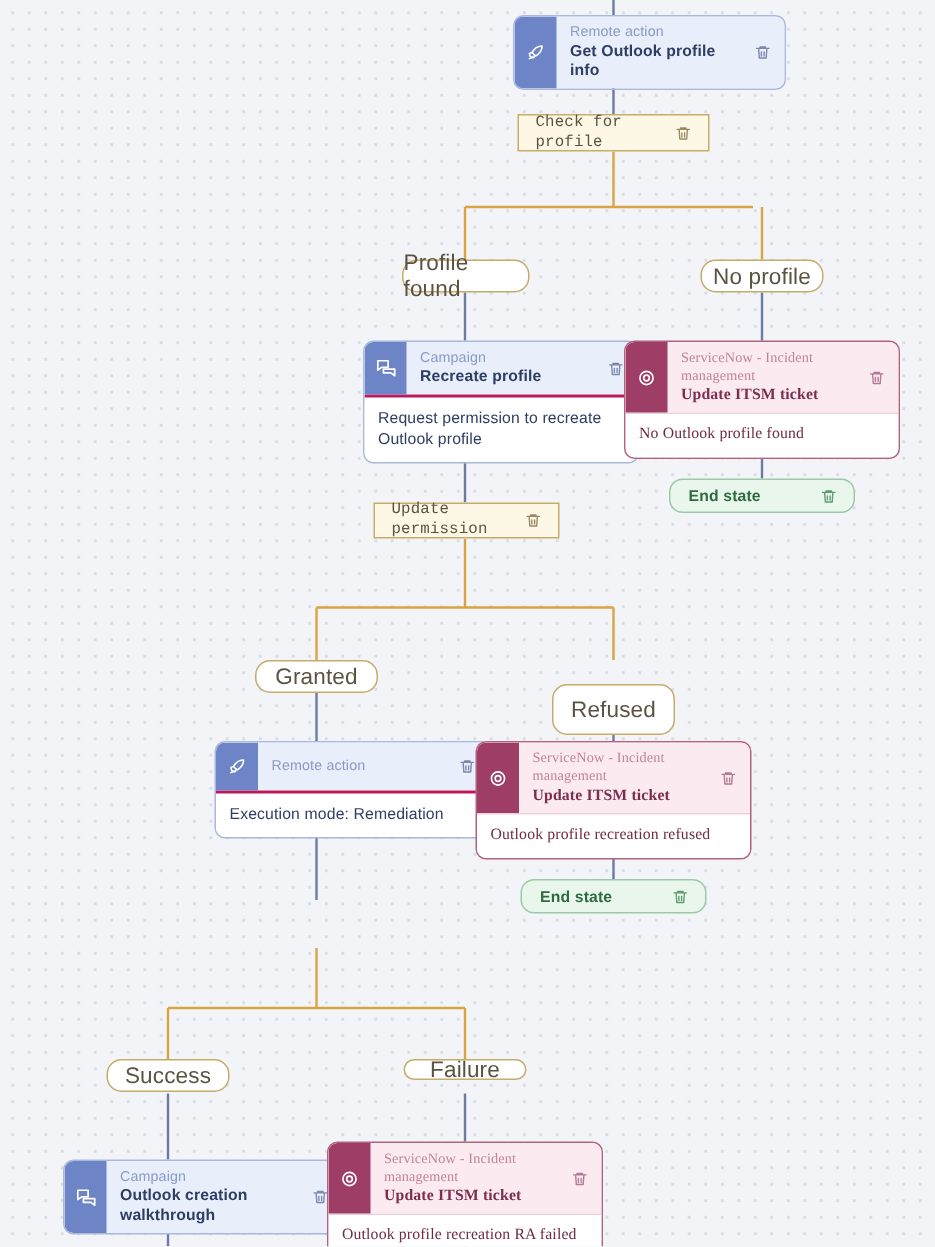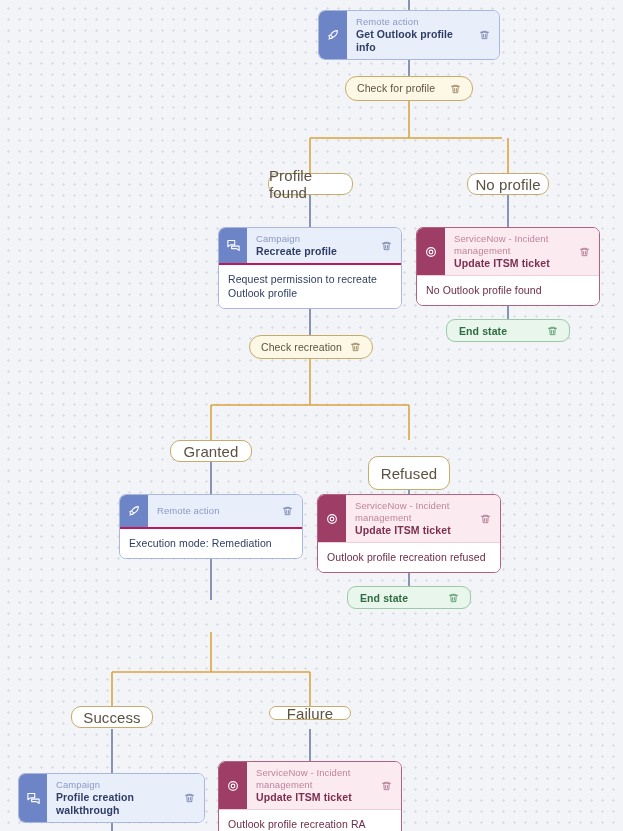--- a/index.html
+++ b/index.html
@@ -80,45 +80,46 @@
   }
   .node .body {
     font-size: 10.5px;
     line-height: 14px;
     padding: 7px 10px 8px 9px;
     background: #ffffff;
     letter-spacing: .1px;
   }
 
   
-  .node.blue { border: 1px solid #aab8dd; }
+  .node.blue { border: 1px solid #aab8dd; margin-left: 24px; }
   .node.blue .hdr { background: #e9eefb; }
   .node.blue .icon-box { background: #6d84c6; }
   .node.blue .kind { color: #8a9ac4; }
   .node.blue .title { color: #2e3d63; }
   .node.blue .body { color: #2e3d63; border-top: 2px solid #be185d; }
 
   
-  .node.pink { border: 1px solid #b3617f; }
+  .node.pink { border: 1px solid #b3617f; font-family: Liberation Serif, serif; }
   .node.pink .hdr { background: #fbeaef; }
   .node.pink .icon-box { background: #9e3d66; }
   .node.pink .kind { color: #c0849c; }
   .node.pink .title { color: #7d2e4f; }
   .node.pink .body { color: #6d2b45; border-top: 1px solid #eccfd9; }
 
   
   .cond {
     position: absolute;
     box-sizing: border-box;
     background: #fdf8e6;
     border: 1px solid #c6ab6a;
-    border-radius: 12px;
+    border-radius: 0;
     display: flex;
     align-items: center;
     padding: 0 8px 0 11px;
+    font-family: Liberation Mono, monospace;
   }
   .cond .lbl {
     flex: 1 1 auto;
     font-size: 10.5px;
     line-height: 13px;
     color: #5c5242;
     letter-spacing: .1px;
   }
   .cond .trash { flex: 0 0 18px; display:flex; align-items:center; justify-content:center; }
 
@@ -292,21 +293,21 @@
     <div class="lbl">End state</div>
     <div class="trash">
       <svg width="11" height="12" viewBox="0 0 24 24" fill="none" stroke="#5d9b71" stroke-width="2" stroke-linecap="round" stroke-linejoin="round">
         <path d="M3 6h18M8 6V4h8v2M6 6l1 14h10l1-14"></path>
           <path d="M10 11v6M14 11v6"></path>
       </svg>
     </div>
   </div>
 
   <div class="cond" style="left:249px; top:335px; width:124px; height:24px;">
-    <div class="lbl">Check recreation</div>
+    <div class="lbl">Update permission</div>
     <div class="trash">
       <svg width="11" height="12" viewBox="0 0 24 24" fill="none" stroke="#9a8a63" stroke-width="2" stroke-linecap="round" stroke-linejoin="round">
         <path d="M3 6h18M8 6V4h8v2M6 6l1 14h10l1-14"></path>
           <path d="M10 11v6M14 11v6"></path>
       </svg>
     </div>
   </div>
 
   <div class="pill" style="left:170px; top:440px; width:82px; height:22px;">Granted</div>
   <div class="pill" style="left:368px; top:456px; width:82px; height:34px;">Refused</div>
@@ -372,21 +373,21 @@
   <div class="node blue" style="left:18px; top:773px; width:187px;">
     <div class="hdr">
       <div class="icon-box">
         <svg width="15" height="15" viewBox="0 0 24 24" fill="none" stroke="#ffffff" stroke-width="1.8" stroke-linecap="round" stroke-linejoin="round">
           <path d="M3 4h11v7H7l-4 3V4z"></path>
           <path d="M9 13h12v7l-4-3h-8v-4z"></path>
         </svg>
       </div>
       <div class="hdr-txt">
         <div class="kind">Campaign</div>
-        <div class="title">Profile creation walkthrough</div>
+        <div class="title">Outlook creation walkthrough</div>
       </div>
       <div class="trash">
         <svg width="11" height="12" viewBox="0 0 24 24" fill="none" stroke="#7a88ad" stroke-width="2" stroke-linecap="round" stroke-linejoin="round">
           <path d="M3 6h18M8 6V4h8v2M6 6l1 14h10l1-14"></path>
             <path d="M10 11v6M14 11v6"></path>
         </svg>
       </div>
     </div>
   </div>
 

